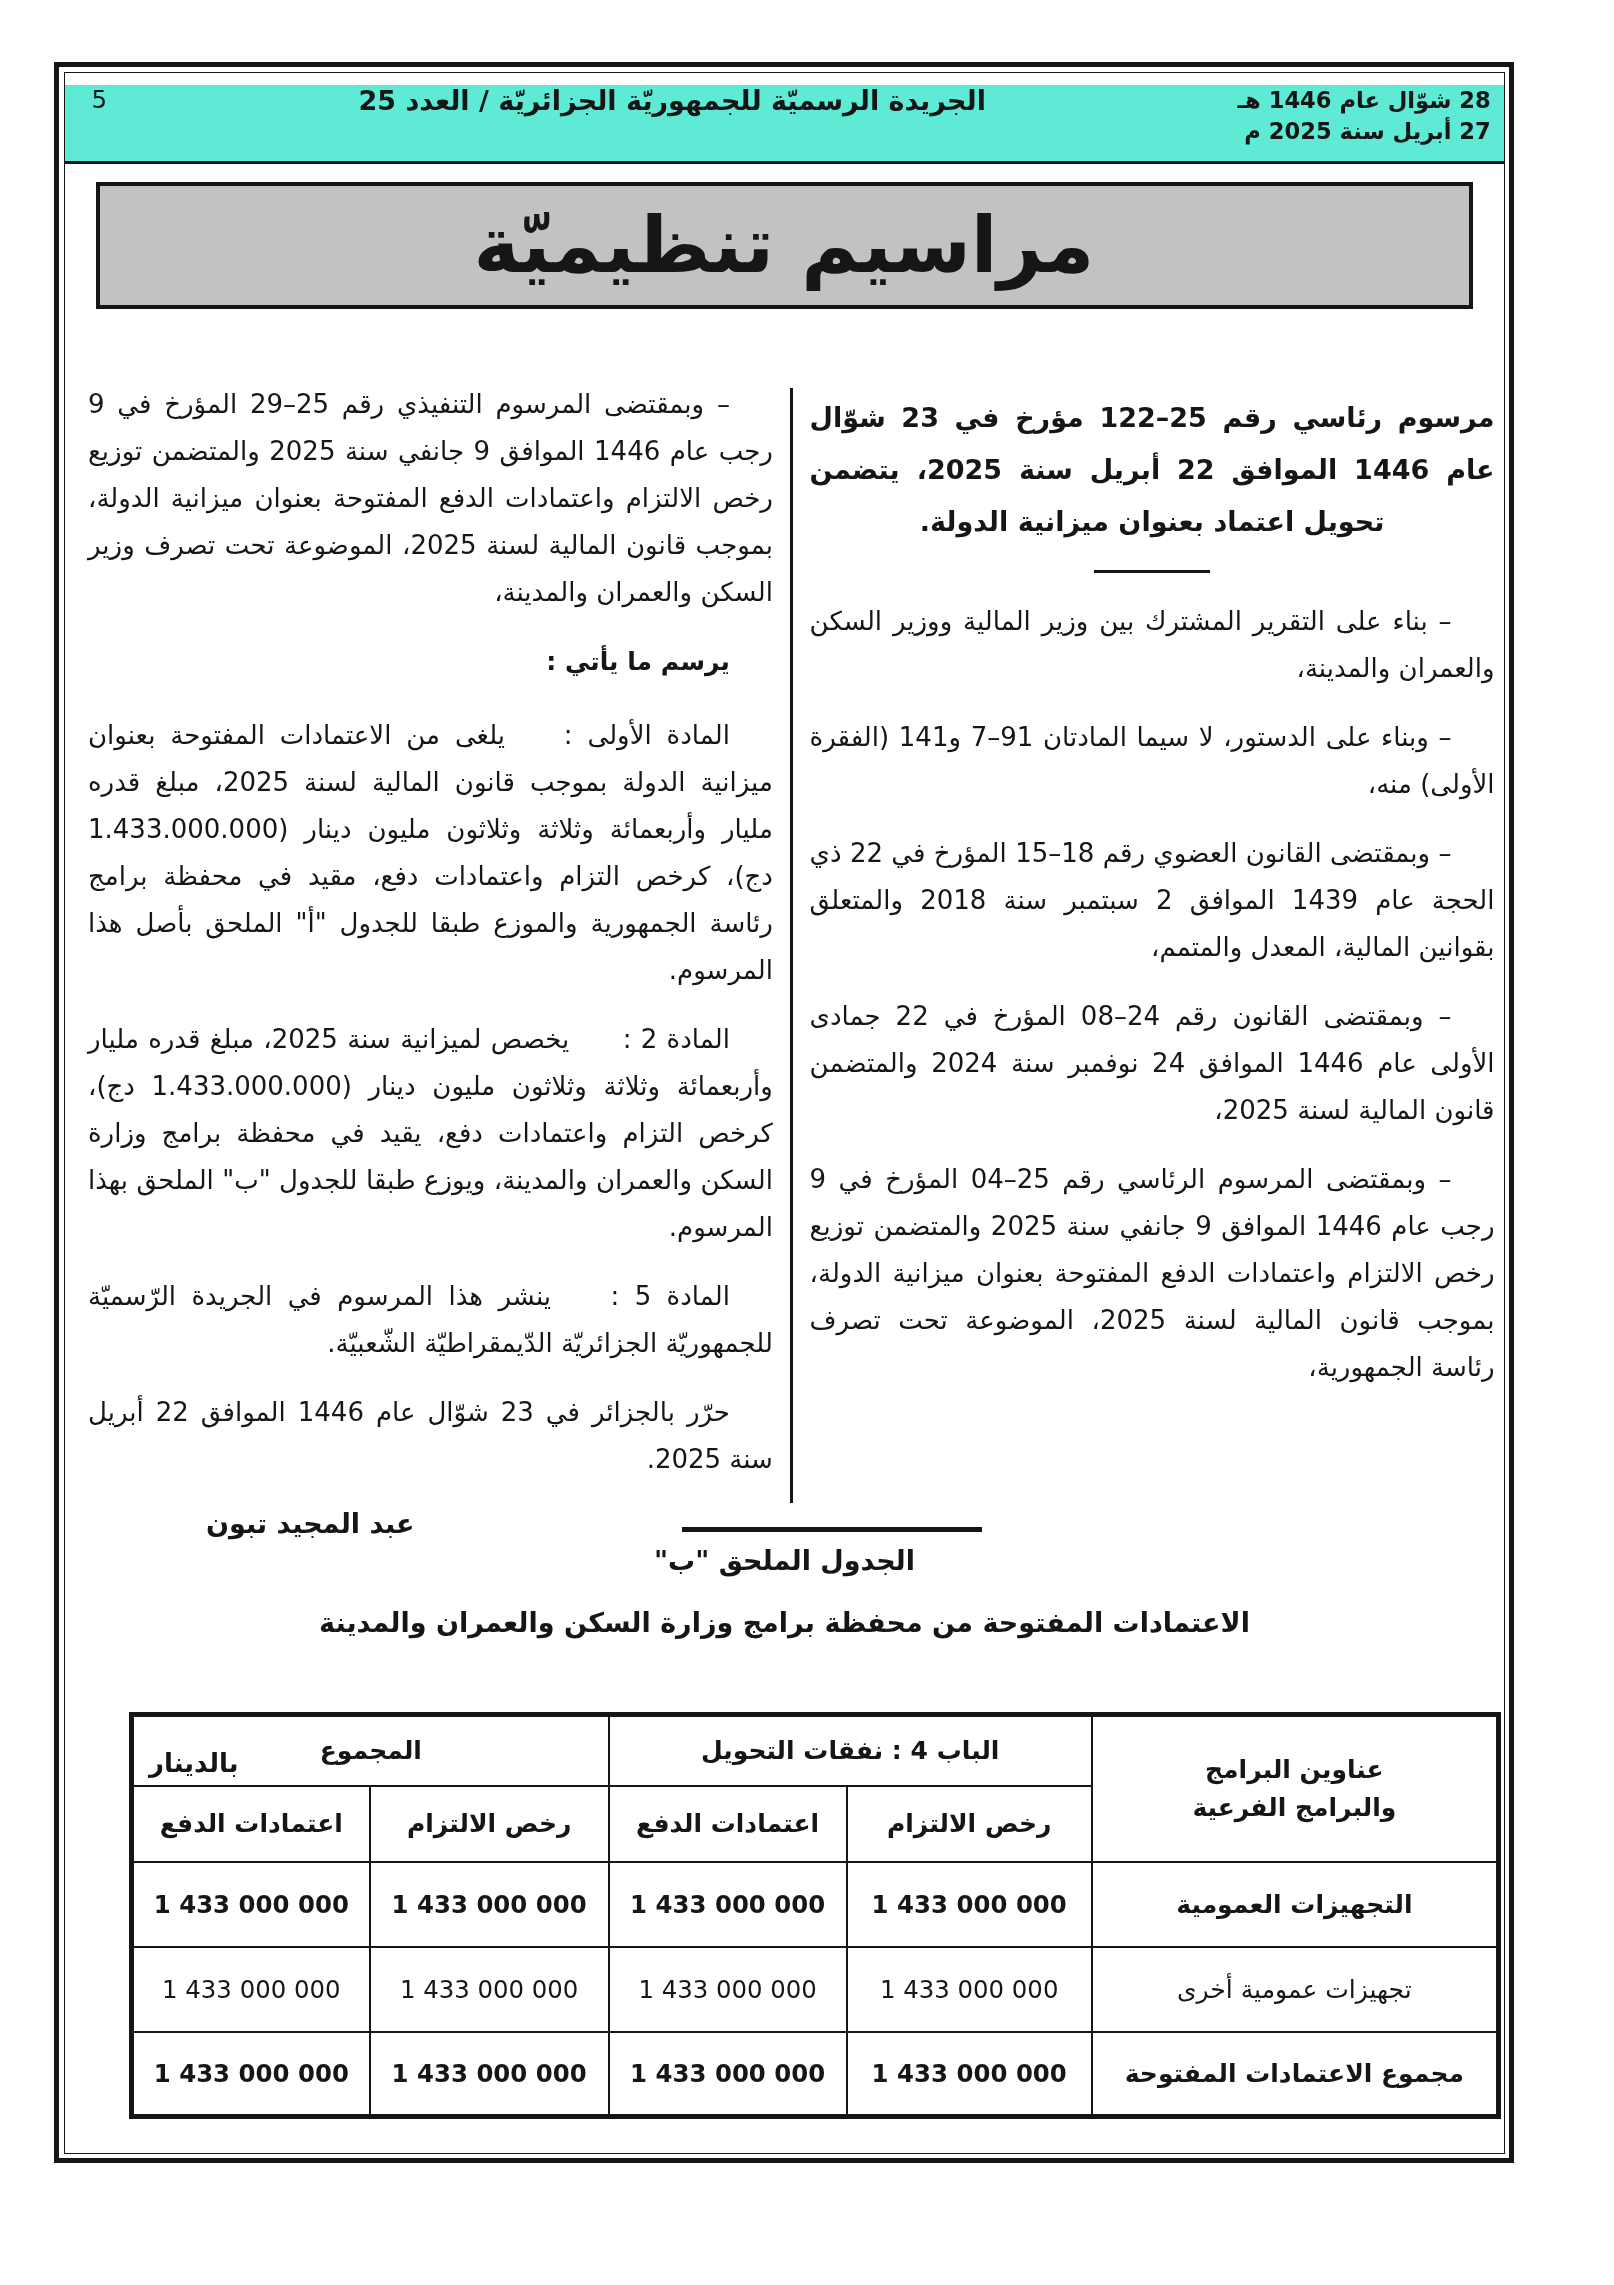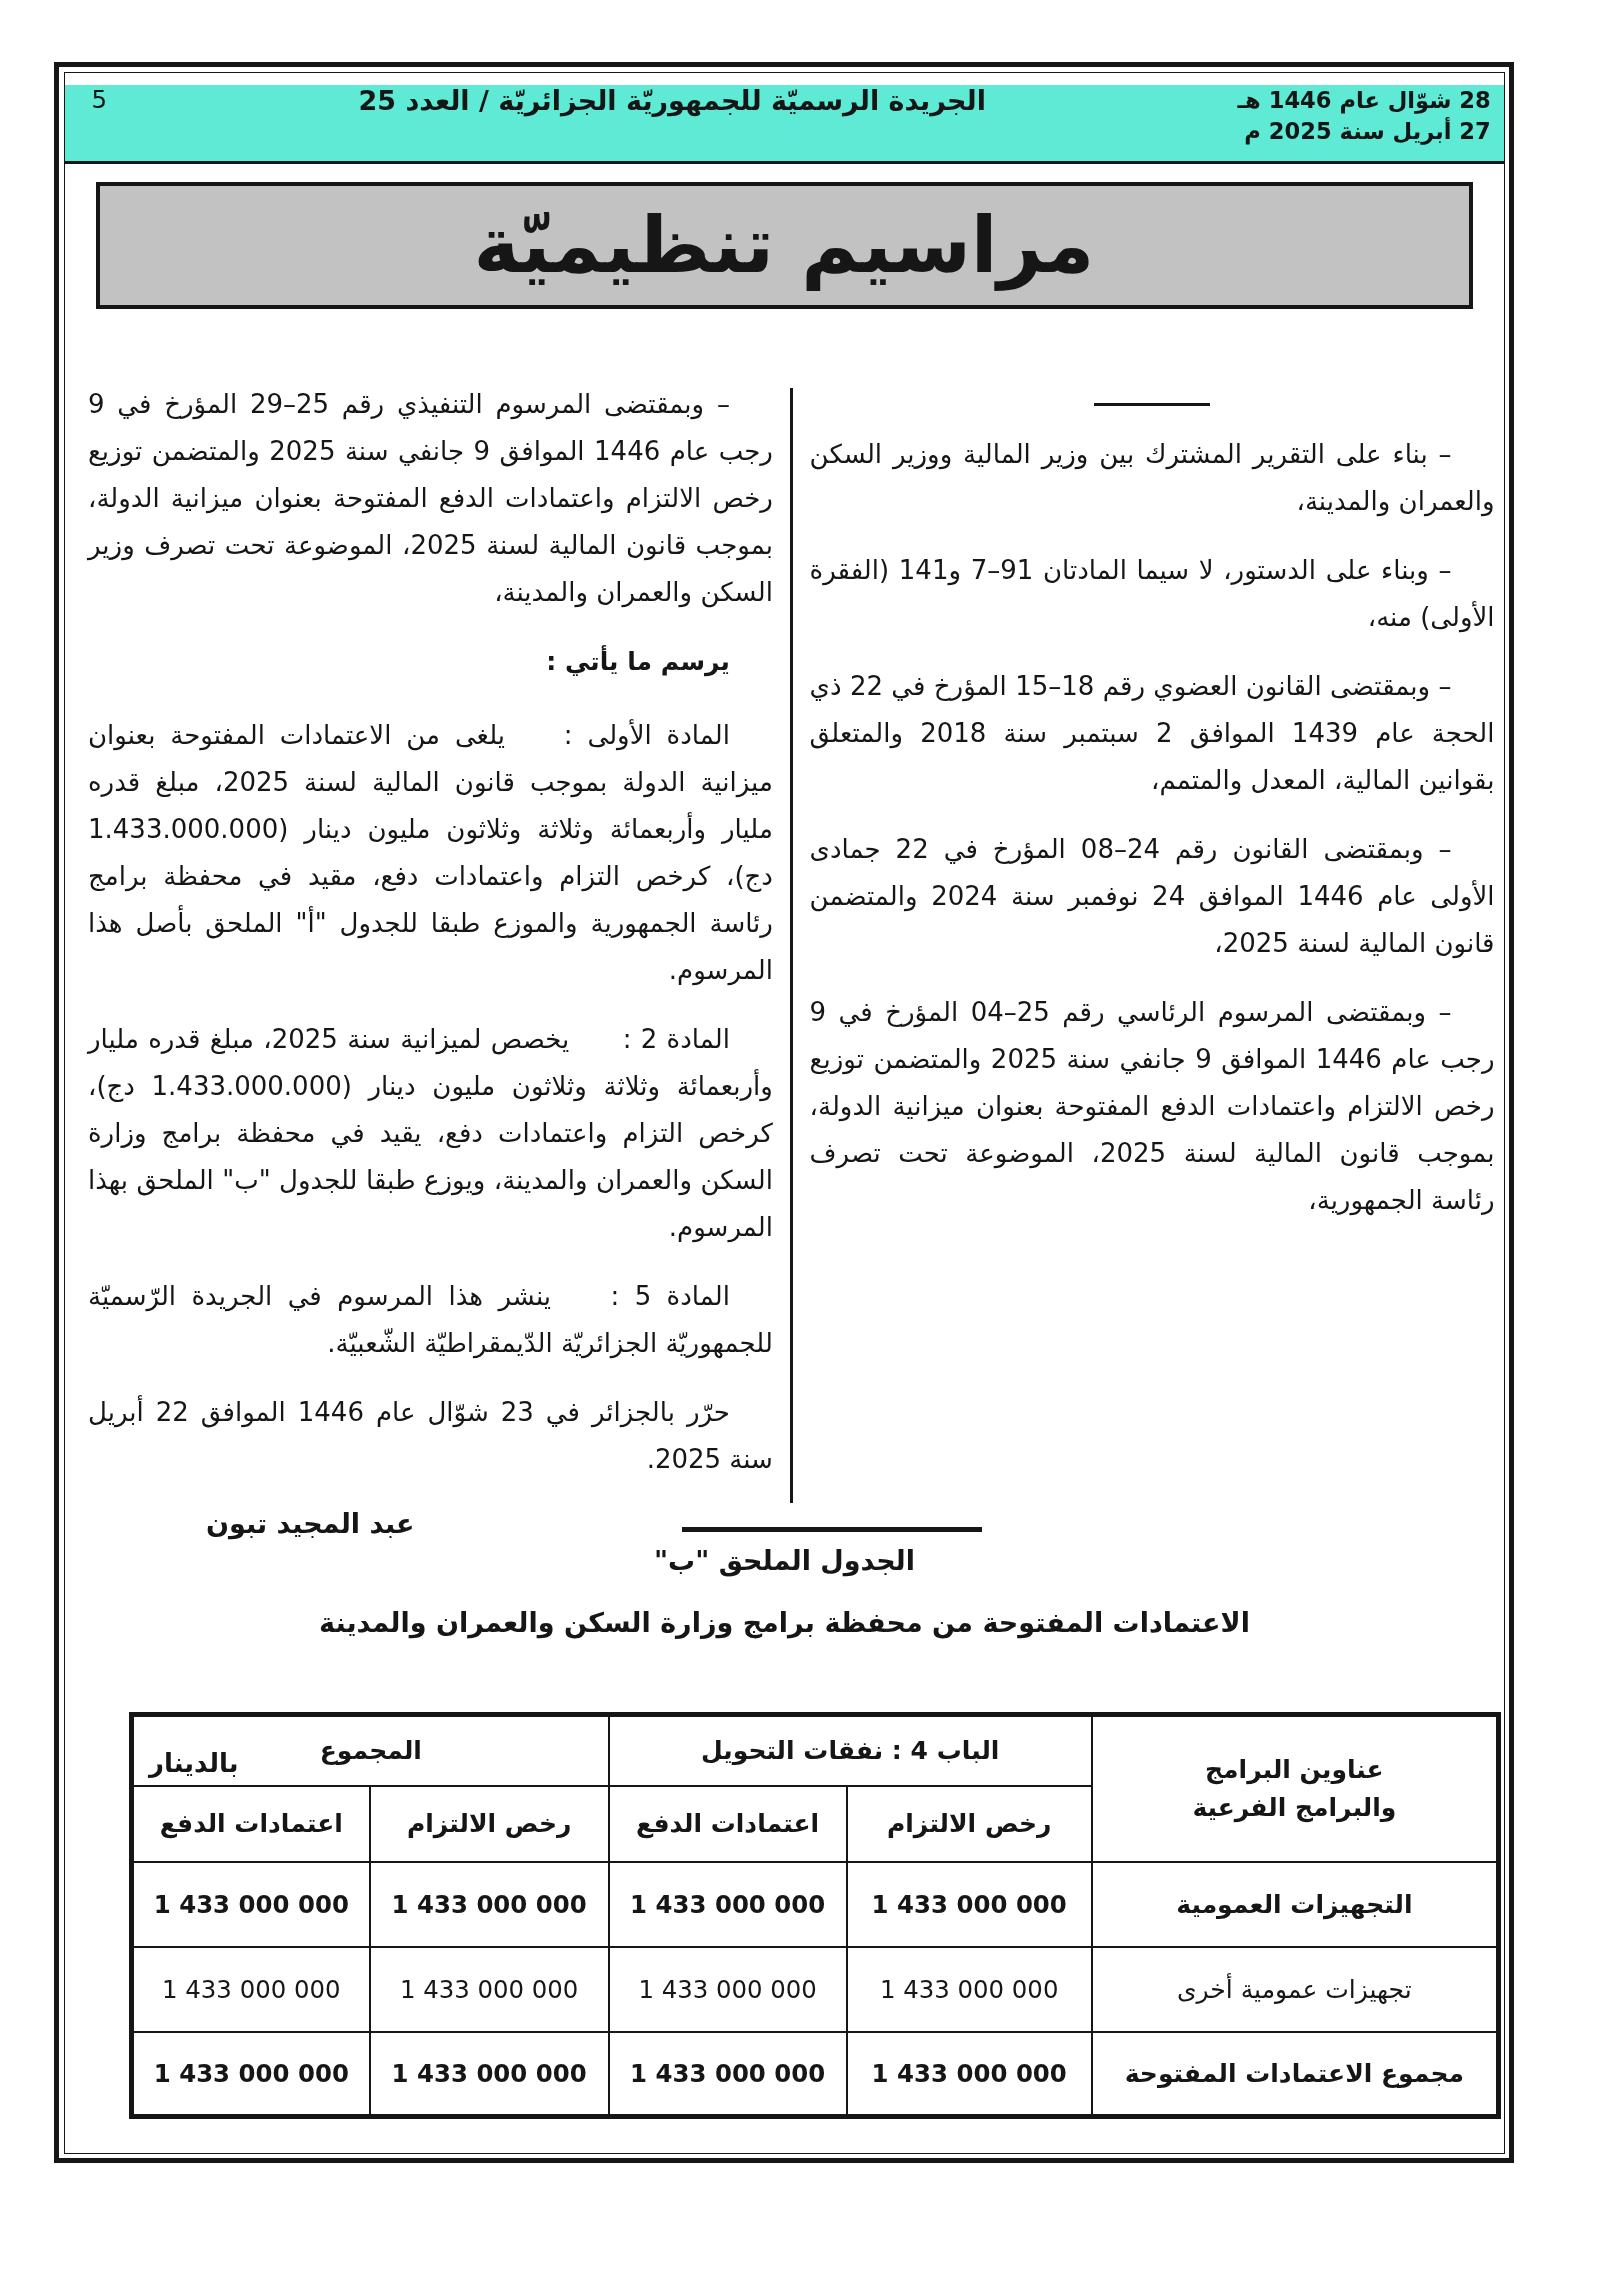--- a/index.html
+++ b/index.html
@@ -78,20 +78,21 @@
       <div class="pagenum">5</div>
     </div>
 
     <div class="banner">
       <div class="t">مراسيم تنظيميّة</div>
     </div>
 
     <div class="cols">
 
       <div class="col">
+        <p class="decree-title">مرسوم رئاسي رقم 25–122 مؤرخ في 23 شوّال عام 1446 الموافق 22 أبريل سنة 2025، يتضمن تحويل اعتماد بعنوان ميزانية الدولة.</p>
         <div class="rule-small"></div>
         <p class="p">– بناء على التقرير المشترك بين وزير المالية ووزير السكن والعمران والمدينة،</p>
         <p class="p">– وبناء على الدستور، لا سيما المادتان 91–7 و141 (الفقرة الأولى) منه،</p>
         <p class="p">– وبمقتضى القانون العضوي رقم 18–15 المؤرخ في 22 ذي الحجة عام 1439 الموافق 2 سبتمبر سنة 2018 والمتعلق بقوانين المالية، المعدل والمتمم،</p>
         <p class="p">– وبمقتضى القانون رقم 24–08 المؤرخ في 22 جمادى الأولى عام 1446 الموافق 24 نوفمبر سنة 2024 والمتضمن قانون المالية لسنة 2025،</p>
         <p class="p">– وبمقتضى المرسوم الرئاسي رقم 25–04 المؤرخ في 9 رجب عام 1446 الموافق 9 جانفي سنة 2025 والمتضمن توزيع رخص الالتزام واعتمادات الدفع المفتوحة بعنوان ميزانية الدولة، بموجب قانون المالية لسنة 2025، الموضوعة تحت تصرف رئاسة الجمهورية،</p>
       </div>
 
       <div class="col-divider"></div>
 

